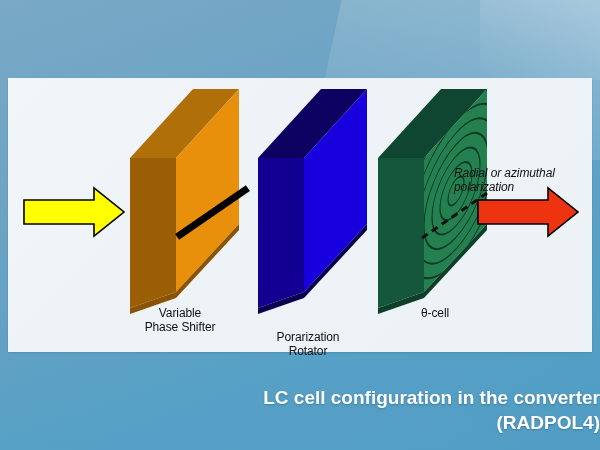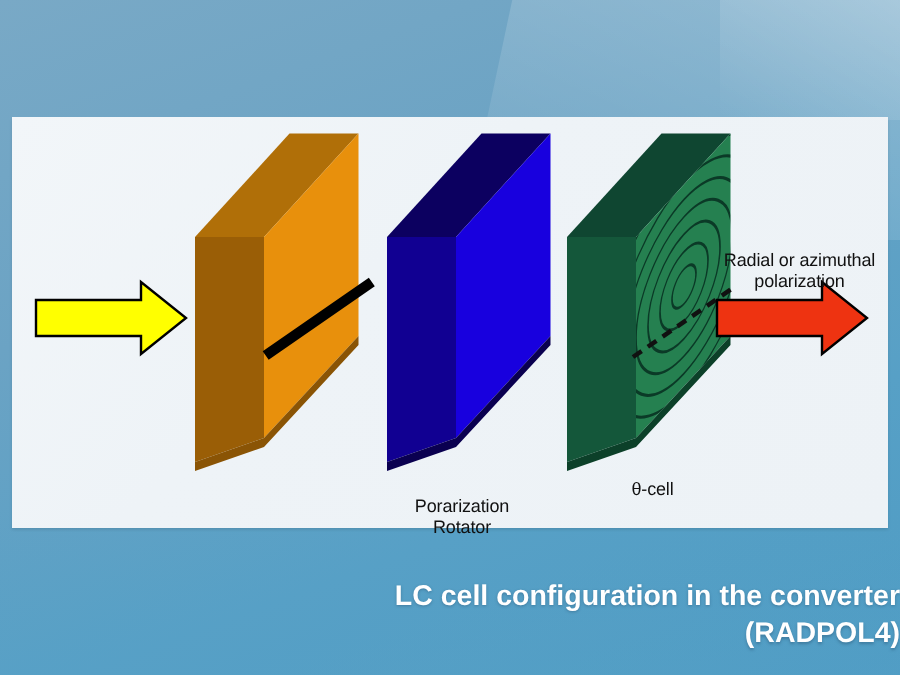--- a/index.html
+++ b/index.html
@@ -68,41 +68,41 @@
     white-space: pre-line;
     letter-spacing: -0.1px;
   }
   #lbl-linear {
     left: 10px;
     top: 96px;
     width: 128px;
     text-align: center;
   }
   #lbl-radial {
-    left: 462px;
+    left: 446px;
     top: 88px;
     width: 126px;
-    text-align: center;
+    text-align: left;
+    font-style: italic;
   }
   #lbl-vps {
     left: 112px;
     top: 228px;
     width: 120px;
   }
   #lbl-rot {
     left: 240px;
     top: 228px;
     width: 120px;
     margin-top: 24px;
   }
   #lbl-theta {
     left: 372px;
     top: 228px;
     width: 110px;
-    margin-top: 13px;
   }
 
   
   #title {
     position: absolute;
     left: 0;
     right: 0;
     top: 385px;
     text-align: right;
     color: #ffffff;
@@ -179,20 +179,22 @@
       <g>
         <polygon points="470,122 540,122 540,110 570,134 540,158 540,146 470,146" fill="#EE3311" stroke="#000000" stroke-width="1.6" stroke-linejoin="miter"></polygon>
       </g>
 
     </svg>
 
 
     <div class="lbl" id="lbl-radial">Radial or azimuthal
 polarization</div>
 
+    <div class="lbl" id="lbl-vps">Variable
+Phase Shifter</div>
 
     <div class="lbl" id="lbl-rot">Porarization
 Rotator</div>
 
     <div class="lbl" id="lbl-theta">θ-cell</div>
 
   </div>
 
   <div id="title">LC cell configuration in the converter
 (RADPOL4)</div>

